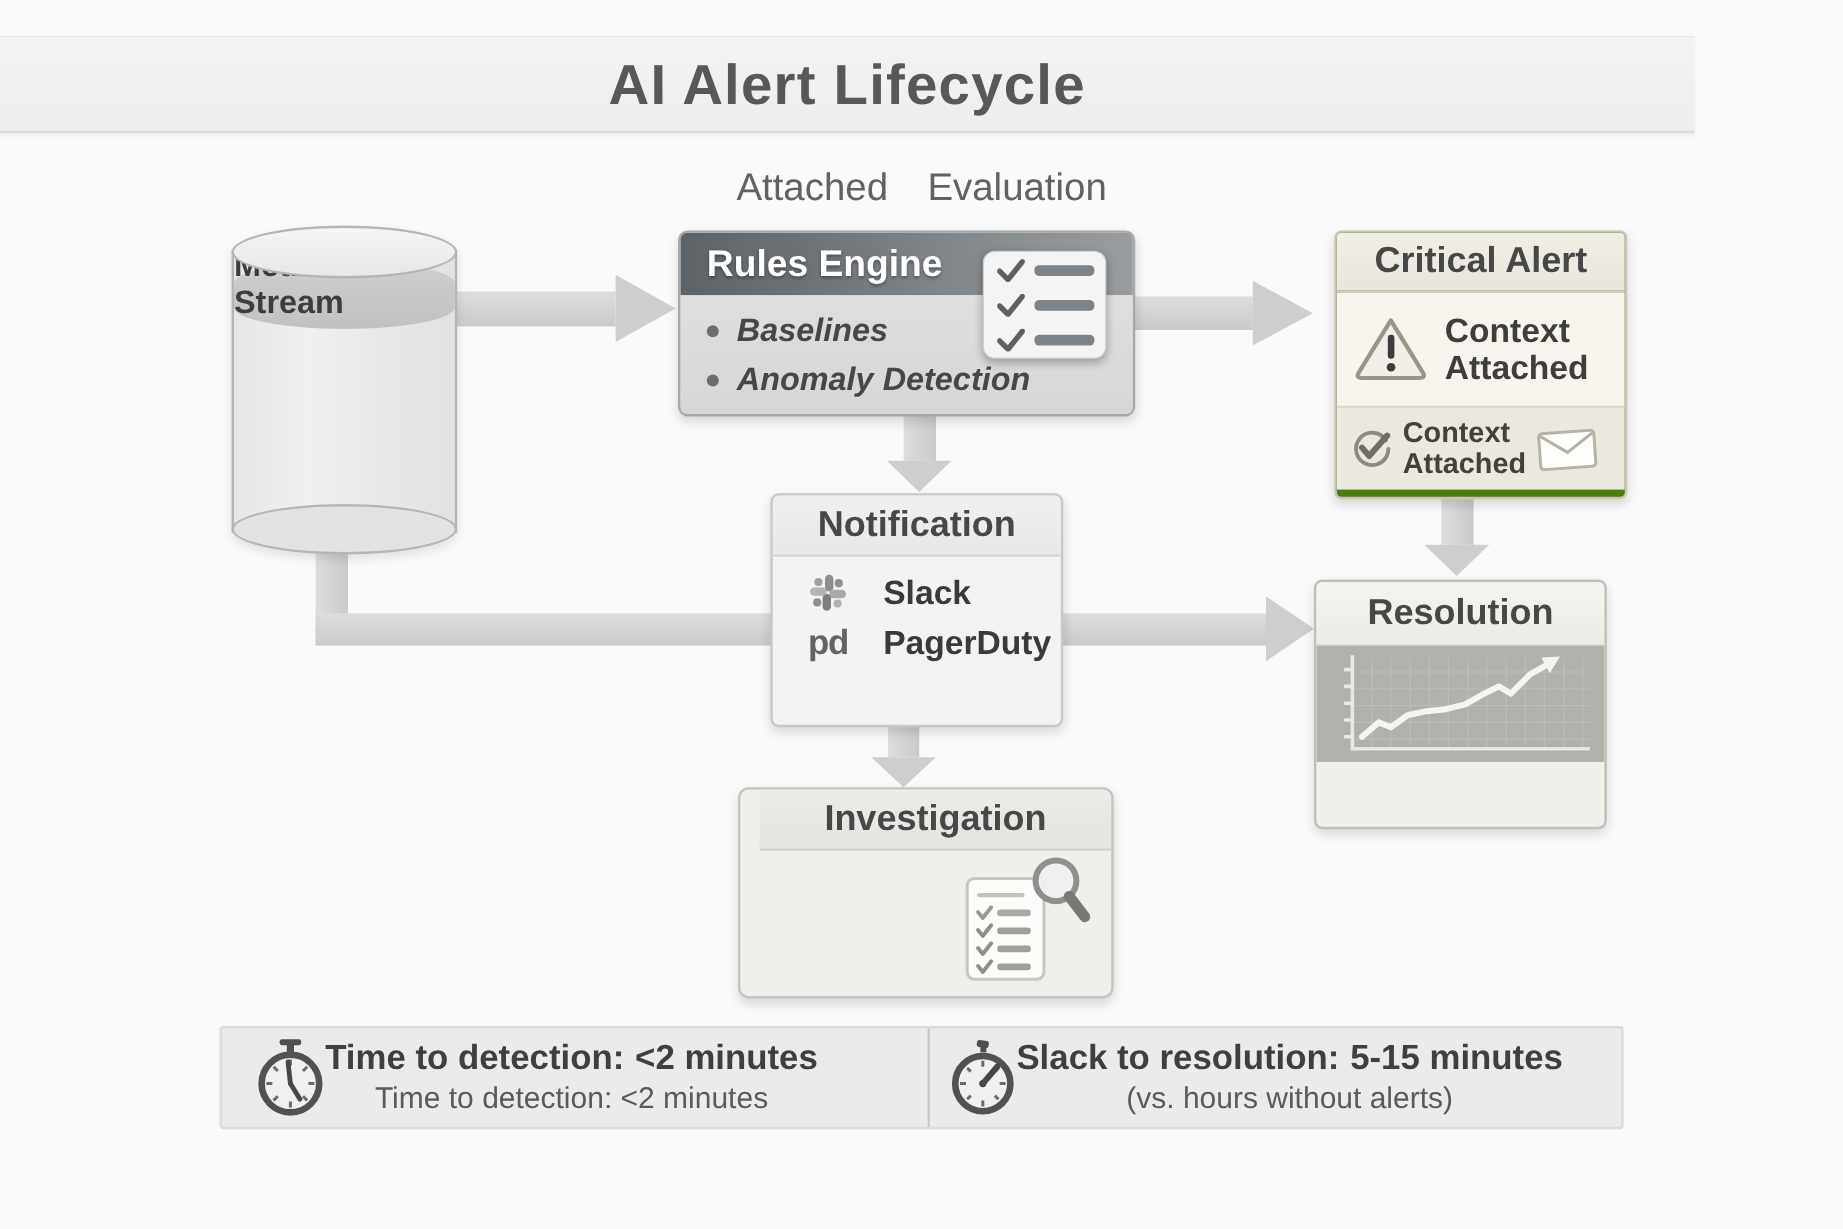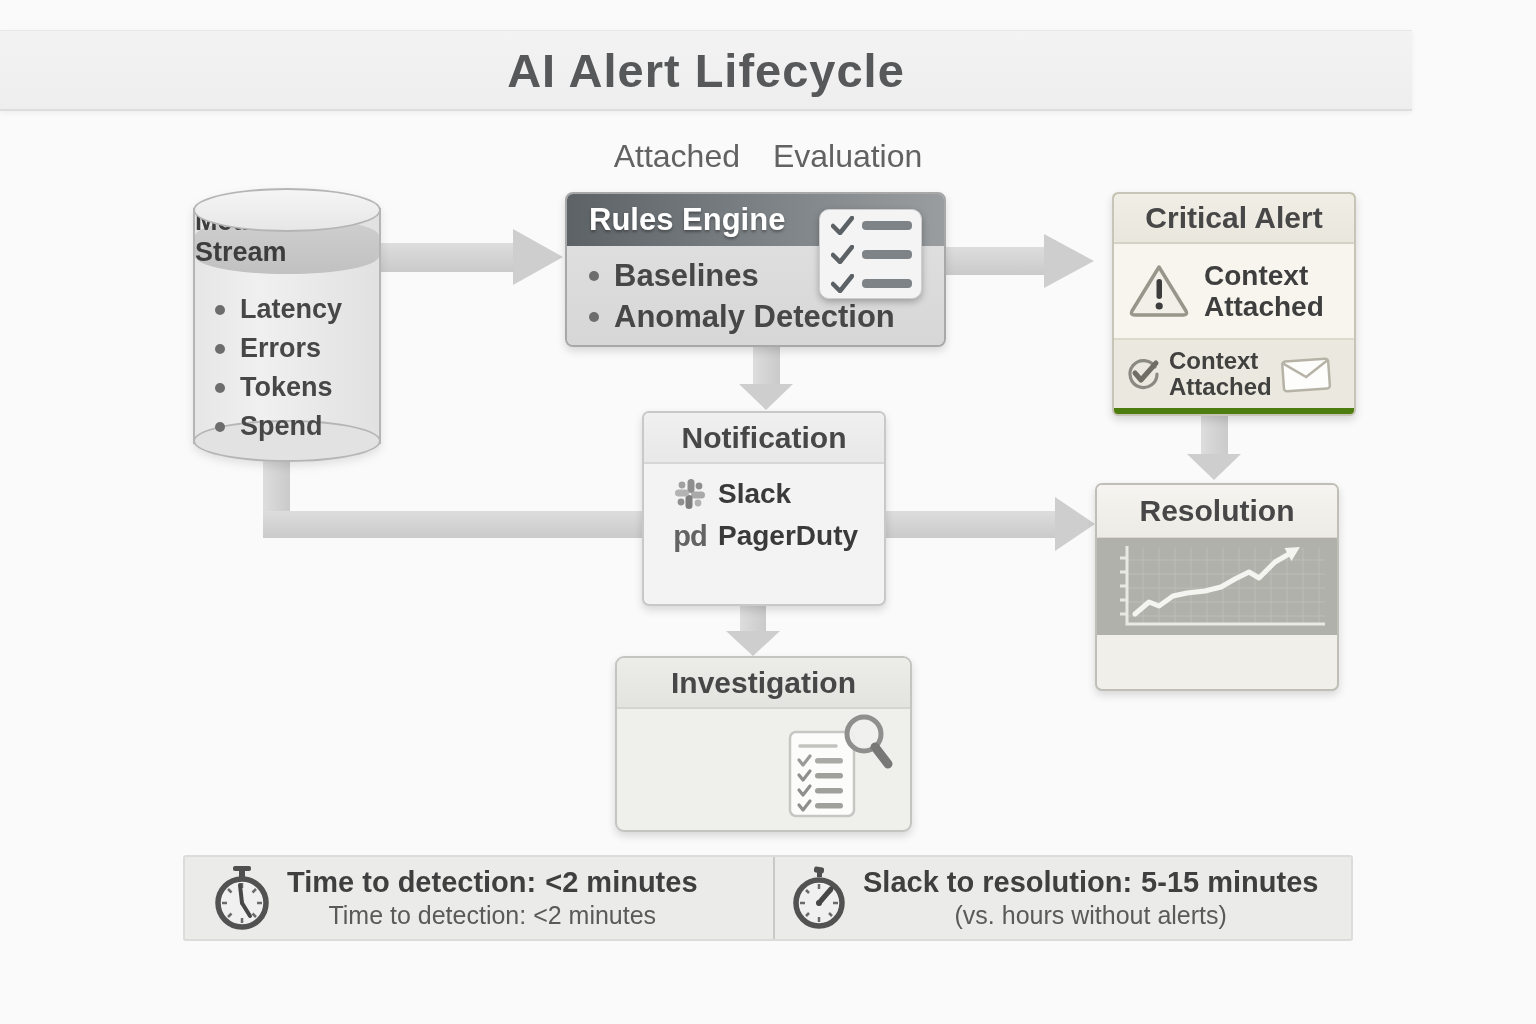--- a/index.html
+++ b/index.html
@@ -43,21 +43,21 @@
   
   .box{position:absolute;border-radius:8px;overflow:hidden;z-index:5;
        box-shadow:0 4px 9px rgba(0,0,0,.14);}
   .hdr{display:flex;align-items:center;justify-content:center;font-weight:bold;color:#474747;}
   
   .rules{left:565px;top:192px;width:377px;height:151px;border:2px solid #a8a8a8;background:#d7d7d7;}
   .rules .hdr{height:52px;justify-content:flex-start;padding-left:22px;
     background:linear-gradient(90deg,#5d6266,#7e8387 55%,#999da0);
     color:#ffffff;font-size:31px;text-shadow:0 2px 3px rgba(0,0,0,.35);}
   .rules .bd{padding:9px 0 0 22px;background:linear-gradient(180deg,#dedede,#d2d2d2);height:100%;}
-  .rules .li-row{height:41px;font-size:31px;}
+  .rules .li-row{height:41px;font-size:27px;font-style:italic;}
   .checklist-card{position:absolute;right:22px;top:15px;width:103px;height:90px;
     background:#f4f4f4;border:1px solid #cecece;border-radius:10px;
     box-shadow:0 3px 7px rgba(0,0,0,.28);
     display:flex;flex-direction:column;justify-content:center;gap:10px;padding-left:11px;box-sizing:border-box;}
   .chk-row{display:flex;align-items:center;gap:8px;}
   .chk-bar{width:50px;height:9px;border-radius:4px;background:#7e8387;}
   
   .calert{left:1096px;top:192px;width:240px;height:220px;border:2px solid #c8c4b8;
     background:#4d7c0f;border-radius:6px;margin-left:16px;}
   .calert .hdr{height:48px;font-size:30px;background:linear-gradient(180deg,#f1eee6,#e9e6dd);
@@ -67,26 +67,26 @@
   .ca-row2{height:68px;background:#ebe8df;display:flex;align-items:center;
     padding:0 8px 0 12px;gap:9px;box-sizing:border-box;}
   .ca-text1{font-size:28px;font-weight:bold;color:#3e3e3e;line-height:31px;}
   .ca-text2{font-size:24px;font-weight:bold;color:#41413f;line-height:26px;}
   
   .notif{left:642px;top:411px;width:240px;height:191px;border:2px solid #c8c8c8;
     background:#f3f3f3;border-radius:7px;}
   .notif .hdr{height:49px;font-size:30px;background:linear-gradient(180deg,#f0f0f0,#e8e8e8);
     border-bottom:2px solid #d6d6d6;}
   .notif-items{padding:9px 0 0 24px;}
-  .n-row{display:flex;align-items:center;height:42px;gap:6px;font-size:28px;font-weight:600;color:#3a3a3a;}
+  .n-row{display:flex;align-items:center;height:42px;gap:24px;font-size:28px;font-weight:600;color:#3a3a3a;}
   .n-ico{width:44px;display:flex;justify-content:center;align-items:center;flex:none;}
   .pd-mark{font-weight:800;font-size:29px;color:#636363;letter-spacing:-1px;}
   
   .invest{left:615px;top:656px;width:293px;height:172px;border:2px solid #c4c4c0;
-    background:#efefec;border-radius:9px;}
+    background:#efefec;border-radius:9px;padding-left:16px;}
   .invest .hdr{height:49px;font-size:30px;background:linear-gradient(180deg,#ececE9,#e3e3e0);
     border-bottom:2px solid #d4d4d0;}
   .invest-items{padding:12px 0 0 28px;}
   .invest .li-row{height:38px;font-size:27px;}
   .invest-ico{position:absolute;right:14px;top:54px;}
   
   .resol{left:1095px;top:483px;width:240px;height:204px;border:2px solid #bfbfb8;
     background:#f0efe9;border-radius:7px;}
   .resol .hdr{height:52px;font-size:30px;background:linear-gradient(180deg,#f5f4f0,#ecebe5);
     border-bottom:1px solid #d8d6ce;}
@@ -98,21 +98,21 @@
   .shaft-v{position:absolute;background:linear-gradient(90deg,#dddddd,#cacaca);z-index:2;}
   .head-r{position:absolute;width:0;height:0;z-index:2;
     border-top:28px solid transparent;border-bottom:28px solid transparent;border-left:50px solid #cecece;}
   .head-d{position:absolute;width:0;height:0;z-index:2;
     border-left:27px solid transparent;border-right:27px solid transparent;border-top:26px solid #cecece;}
   .z1{z-index:1;}
   
   .footbar{position:absolute;left:183px;top:855px;width:1170px;height:86px;
     background:#ebebea;border:2px solid #dcdcda;border-radius:3px;
     display:flex;z-index:4;box-sizing:border-box;}
-  .fcell{flex:1;display:flex;align-items:center;gap:16px;}
+  .fcell{flex:1;display:flex;align-items:center;gap:0;}
   .fcell.left{border-right:2px solid #c9c9c7;padding-left:28px;}
   .fcell.right{padding-left:16px;}
   .ftext{display:flex;flex-direction:column;align-items:center;}
   .ftitle{font-size:29px;color:#3f3f3f;font-weight:bold;white-space:nowrap;}
   .ftitle .val{margin-left:9px;}
   .ftitle .val.heavy{font-weight:800;}
   .fsub{font-size:25px;color:#5a5a5a;margin-top:2px;white-space:nowrap;}
 </style>
 </head>
 <body>
@@ -141,38 +141,20 @@
 <div class="shaft-v" style="left:740px;top:603px;width:26px;height:28px;"></div>
 <div class="head-d" style="left:726px;top:631px;border-top-width:25px;"></div>
 
 <div class="cyl">
   <div class="cyl-body"></div>
   <div class="cyl-bottom"></div>
   <div class="cyl-band">
     <span>Metrics Stream</span>
   </div>
   <div class="cyl-top"></div>
-  <div class="cyl-list">
-    <div class="li-row">
-        <span class="dot"></span>
-        <span>Latency</span>
-      </div>
-    <div class="li-row">
-        <span class="dot"></span>
-        <span>Errors</span>
-      </div>
-    <div class="li-row">
-        <span class="dot"></span>
-        <span>Tokens</span>
-      </div>
-    <div class="li-row">
-        <span class="dot"></span>
-        <span>Spend</span>
-      </div>
-  </div>
 </div>
 
 <div class="box rules">
   <div class="hdr">
     <span>Rules Engine</span>
   </div>
   <div class="bd">
     <div class="li-row">
         <span class="dot"></span>
         <span>Baselines</span>

